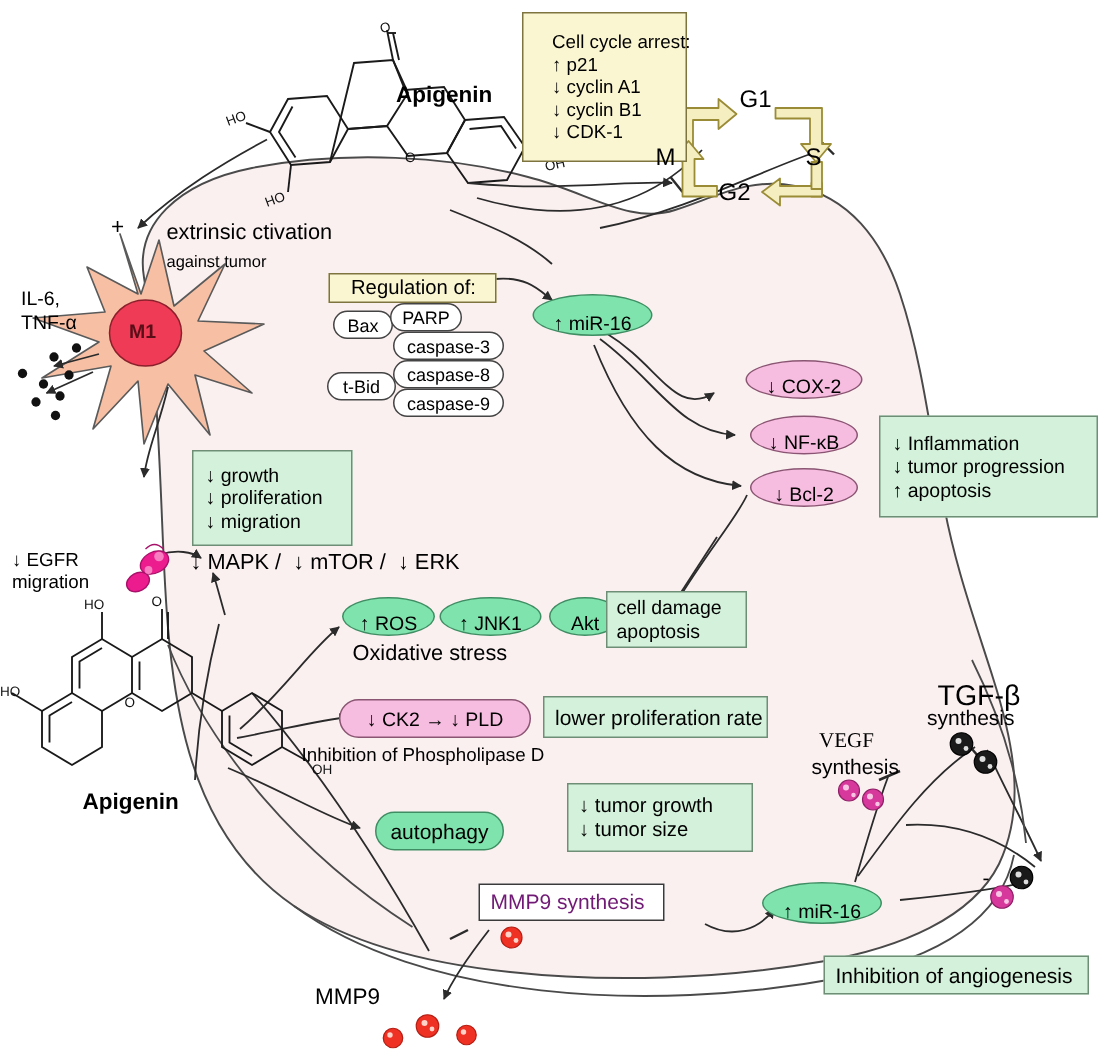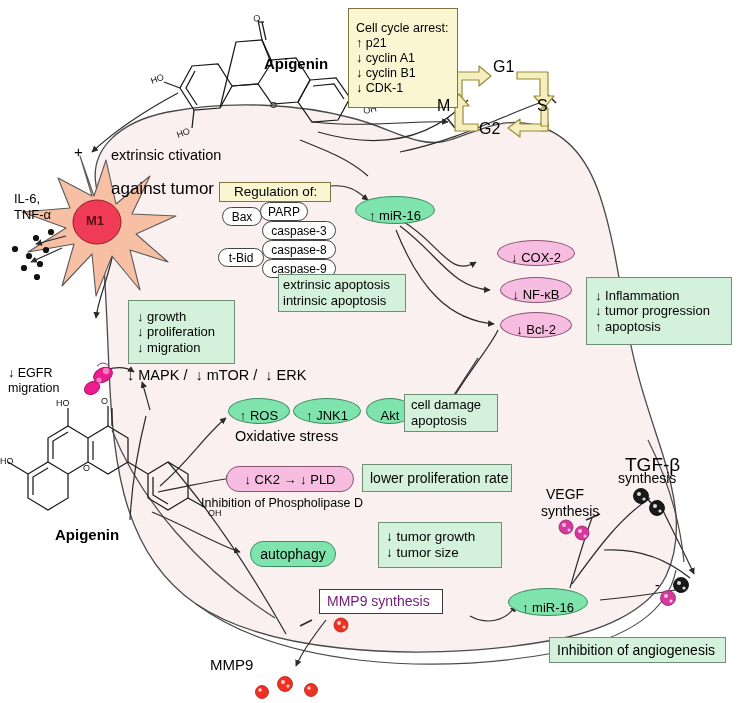--- a/index.html
+++ b/index.html
@@ -245,39 +245,39 @@
         <circle cx="639" cy="494" r="2"></circle>
           <circle cx="644" cy="499" r="1.6"></circle>
         <circle cx="655" cy="506" r="2"></circle>
           <circle cx="660" cy="511" r="1.6"></circle>
         <circle cx="679" cy="583" r="2"></circle>
           <circle cx="684" cy="588" r="1.6"></circle>
       </g>
     </g>
   </svg>
 
-  <div class="box ybox" style="left:348px;top:8px;width:110px;height:100px;padding:5px 7px;font-size:12.5px;">
+  <div class="box ybox" style="left:348px;top:8px;width:110px;height:100px;padding:5px 19px;font-size:12.5px;">
     <span>Cell cycle arrest:</span>
     <span>↑ p21</span>
     <span>↓ cyclin A1</span>
     <span>↓ cyclin B1</span>
     <span>↓ CDK-1</span>
   </div>
 
   <div class="lbl" style="left:493px;top:58px;font-size:16px;">G1</div>
   <div class="lbl" style="left:537px;top:97px;font-size:16px;">S</div>
   <div class="lbl" style="left:479px;top:120px;font-size:16px;">G2</div>
   <div class="lbl" style="left:437px;top:97px;font-size:16px;">M</div>
 
   <div class="lbl bold" style="left:264px;top:56px;font-size:15px;">Apigenin</div>
   <div class="lbl bold" style="left:55px;top:527px;font-size:15px;">Apigenin</div>
 
   <div class="lbl" style="left:74px;top:144px;font-size:15px;">+</div>
   <div class="lbl" style="left:111px;top:147px;font-size:14.5px;">extrinsic ctivation</div>
-  <div class="lbl" style="left:111px;top:179px;font-size:17px;">against tumor</div>
+  <div class="lbl" style="left:111px;top:169px;font-size:11px;">against tumor</div>
   <div class="lbl bold" style="left:86px;top:214px;font-size:13px;color:#5a0e18;">M1</div>
   <div class="lbl" style="left:14px;top:192px;font-size:13px;">IL-6,</div>
   <div class="lbl" style="left:14px;top:208px;font-size:13px;">TNF-α</div>
 
   <div class="box ybox" style="left:219px;top:182px;width:112px;height:20px;padding:0 14px;font-size:13.5px;">
     <span>Regulation of:</span>
   </div>
 
   <div class="rrect e-white" style="left:222px;top:207px;width:40px;height:19px;border-radius:10px;font-size:12px;">
     <span>Bax</span>
@@ -291,24 +291,20 @@
   <div class="rrect e-white" style="left:218px;top:248px;width:46px;height:19px;border-radius:10px;font-size:12px;">
     <span>t-Bid</span>
   </div>
   <div class="rrect e-white" style="left:262px;top:240px;width:74px;height:19px;border-radius:10px;font-size:12px;">
     <span>caspase-8</span>
   </div>
   <div class="rrect e-white" style="left:262px;top:259px;width:74px;height:19px;border-radius:10px;font-size:12px;">
     <span>caspase-9</span>
   </div>
 
-  <div class="box gbox" style="left:278px;top:274px;width:128px;height:38px;padding:0 4px;font-size:13px;">
-    <span>extrinsic apoptosis</span>
-    <span>intrinsic apoptosis</span>
-  </div>
 
   <div class="ellipse e-green" style="left:355px;top:196px;width:80px;height:28px;font-size:13px;">
     <span>↑ miR-16</span>
   </div>
 
   <div class="ellipse e-pink" style="left:497px;top:240px;width:78px;height:26px;font-size:13px;">
     <span>↓ COX-2</span>
   </div>
   <div class="ellipse e-pink" style="left:500px;top:277px;width:72px;height:26px;font-size:13px;">
     <span>↓ NF-κB</span>
@@ -370,21 +366,21 @@
 
   <div class="box wbox" style="left:319px;top:589px;width:124px;height:25px;padding:0 7px;font-size:14px;">
     <span>MMP9 synthesis</span>
   </div>
   <div class="lbl" style="left:210px;top:657px;font-size:15px;">MMP9</div>
 
   <div class="ellipse e-green" style="left:508px;top:588px;width:80px;height:28px;font-size:13px;">
     <span>↑ miR-16</span>
   </div>
 
-  <div class="lbl" style="left:546px;top:487px;font-size:14px;">VEGF</div>
+  <div class="lbl" style="left:546px;top:487px;font-size:14px;font-family:Liberation Serif, serif;">VEGF</div>
   <div class="lbl" style="left:541px;top:504px;font-size:14px;">synthesis</div>
   <div class="lbl" style="left:625px;top:454px;font-size:19px;">TGF-β</div>
   <div class="lbl" style="left:618px;top:471px;font-size:14px;">synthesis</div>
   <div class="lbl" style="left:655px;top:578px;font-size:14px;">-</div>
 
   <div class="box gbox" style="left:549px;top:637px;width:177px;height:26px;padding:0 7px;font-size:14px;">
     <span>Inhibition of angiogenesis</span>
   </div>
 
 </div>

